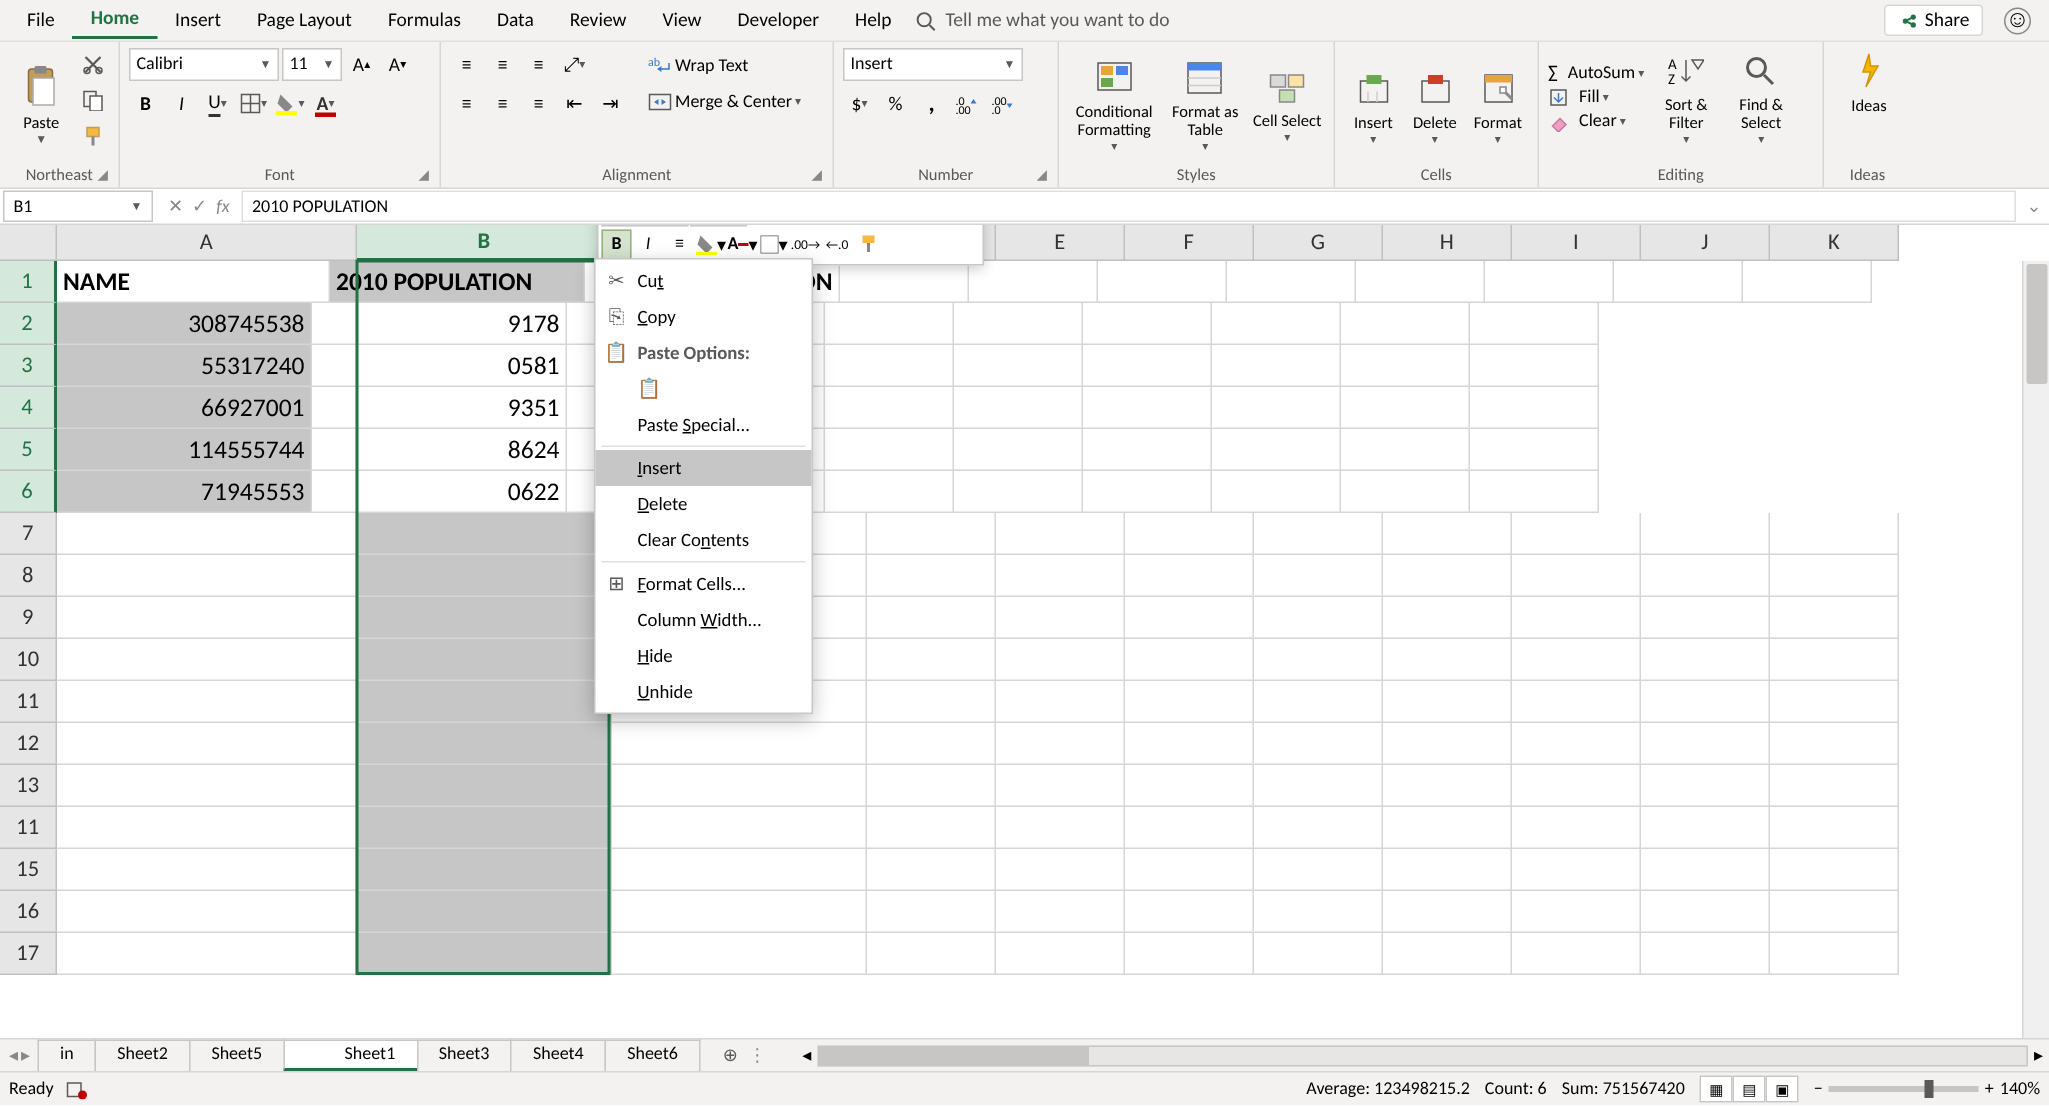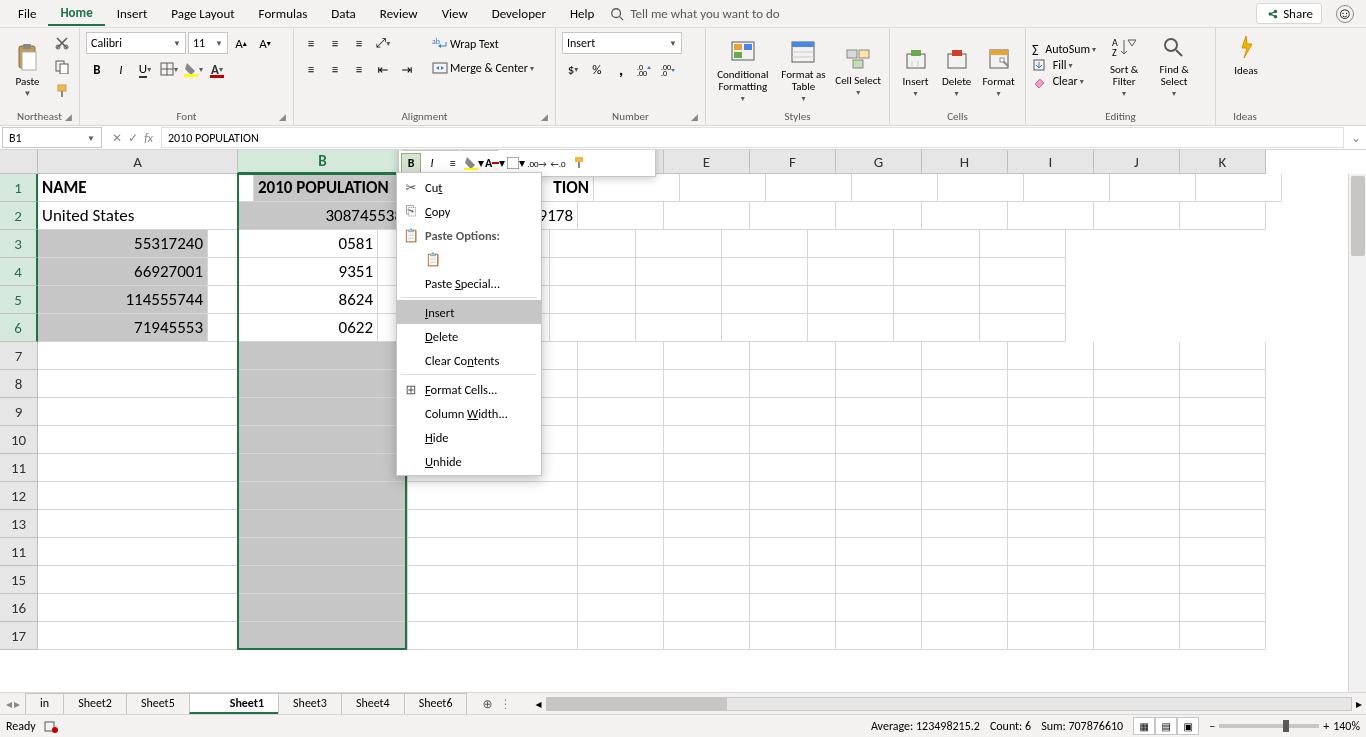--- a/index.html
+++ b/index.html
@@ -74,21 +74,21 @@
 .ctx .ci .icon { position: absolute; left: 6px; width: 16px; text-align: center; color: #595959; font-size: 13px; }
 .ctx .ci.hdr { color: #595959; font-weight: 600; }
 .ctx .sep { height: 1px; background: #e1dfde; margin: 2px 4px; }
 .ctx .ci .u { text-decoration: underline; }
 
 
 .tabbar { height: 22px; background: #f3f2f1; display: flex; align-items: center; border-top: 1px solid #d6d6d6; font-size: 12px; }
 .tabbar .nav { display: flex; gap: 2px; padding: 0 6px; color: #888; }
 .tabbar .tabs { display: flex; }
 .tab { padding: 2px 14px; border: 1px solid #c8c6c4; border-bottom: none; background: #f3f2f1; margin-left: -1px; cursor: pointer; }
-.tab.active { background: #fff; border-bottom: 2px solid #217346; font-weight: 700; padding-left: 40px; }
+.tab.active { background: #fff; border-bottom: 2px solid #217346; font-weight: 400; padding-left: 40px; }
 .newtab { width: 24px; display: flex; align-items: center; justify-content: center; color: #595959; margin-left: 8px; border: 1px solid transparent; }
 .hsb { flex: 1; display: flex; align-items: center; padding: 0 4px; gap: 4px; margin-left: 20px; }
 .hsb .track { flex: 1; height: 14px; background: #e6e6e6; border: 1px solid #c8c6c4; position: relative; }
 .hsb .thumb { position: absolute; left: 0; top: 0; bottom: 0; width: 180px; background: #c8c6c4; }
 
 
 .statusbar { height: 23px; background: #f3f2f1; display: flex; align-items: center; border-top: 1px solid #d6d6d6; font-size: 12px; padding: 0 6px; }
 .statusbar .right { margin-left: auto; display: flex; align-items: center; gap: 10px; }
 .viewbtns { display: flex; gap: 0; }
 .viewbtns .v { width: 22px; height: 18px; border: 1px solid #c8c6c4; display: flex; align-items: center; justify-content: center; font-size: 10px; background: #fff; }
@@ -484,34 +484,33 @@
       <div class="rh">11</div>
       <div class="rh">12</div>
       <div class="rh">13</div>
       <div class="rh">11</div>
       <div class="rh">15</div>
       <div class="rh">16</div>
       <div class="rh">17</div>
     </div>
   <div class="cells" id="cells">
       <div class="cellrow">
-        <div class="cell b" style="width: 216px;">NAME</div>
+        <div class="cell b" style="width: 182px;">NAME</div>
         <div class="cell colB b" style="width: 170px;">2010 POPULATION</div>
         <div class="cell b r" style="width: 170px;">TION</div>
         <div class="cell b" style="width: 86px;"></div>
         <div class="cell b" style="width: 86px;"></div>
         <div class="cell b" style="width: 86px;"></div>
         <div class="cell b" style="width: 86px;"></div>
         <div class="cell b" style="width: 86px;"></div>
         <div class="cell b" style="width: 86px;"></div>
         <div class="cell b" style="width: 86px;"></div>
         <div class="cell b" style="width: 86px;"></div>
       </div>
       <div class="cellrow">
-        <div class="cell" style="width: 200px;">United States</div>
         <div class="cell colB r" style="width: 170px;">308745538</div>
         <div class="cell r" style="width: 170px;">9178</div>
         <div class="cell" style="width: 86px;"></div>
         <div class="cell" style="width: 86px;"></div>
         <div class="cell" style="width: 86px;"></div>
         <div class="cell" style="width: 86px;"></div>
         <div class="cell" style="width: 86px;"></div>
         <div class="cell" style="width: 86px;"></div>
         <div class="cell" style="width: 86px;"></div>
         <div class="cell" style="width: 86px;"></div>
@@ -822,21 +821,21 @@
   <span>Ready</span>
   <span style="margin-left:8px">
       <svg width="14" height="14">
         <rect x="1" y="3" width="9" height="9" fill="none" stroke="#595959"></rect>
         <circle cx="11" cy="11" r="3" fill="#c00000"></circle>
       </svg>
     </span>
   <div class="right">
     <span>Average: 123498215.2</span>
     <span>Count: 6</span>
-    <span>Sum: 707876610</span>
+    <span>Sum: 751567420</span>
     <div class="viewbtns">
       <div class="v">▦</div>
       <div class="v">▤</div>
       <div class="v">▣</div>
     </div>
     <div class="zoom">
       <span>−</span>
       <div class="slider">
           <div class="h"></div>
         </div>

